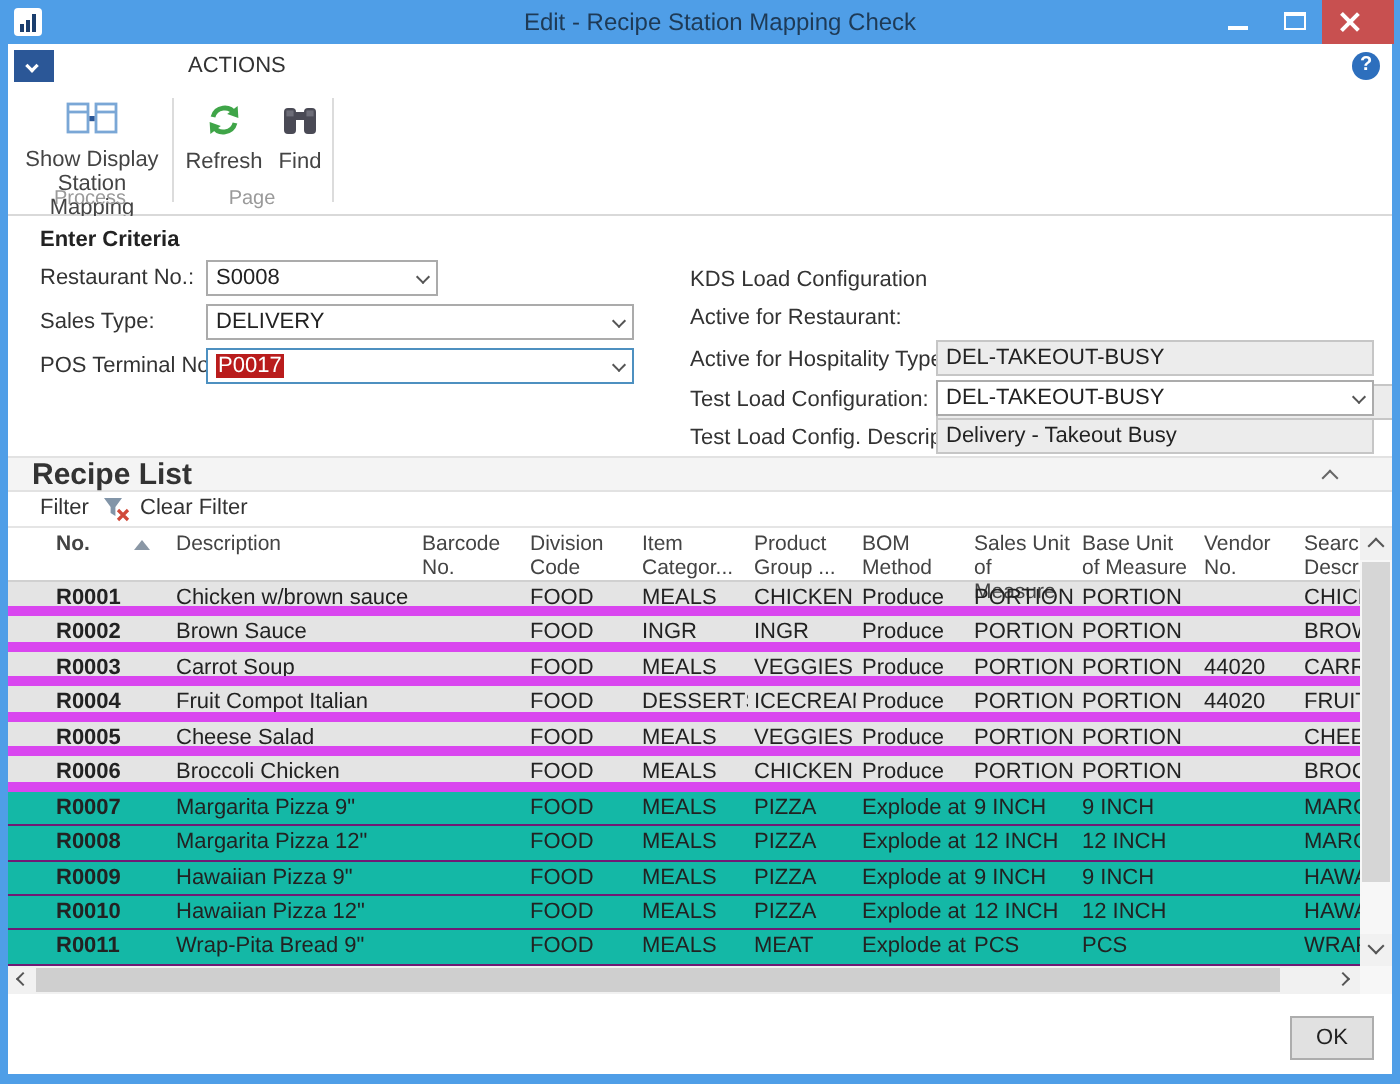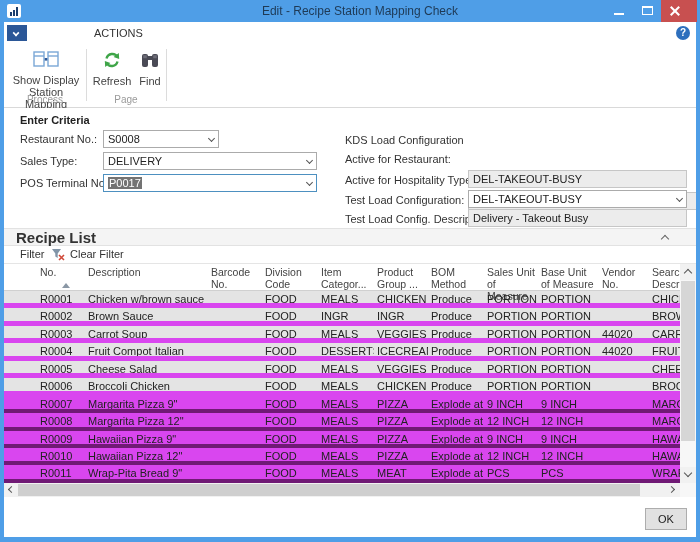--- a/index.html
+++ b/index.html
@@ -49,40 +49,40 @@
 
   
   .criteria-zone { position:absolute; left:0; top:86px; width:692px; height:120px; background:#fff; }
   .sec-title { position:absolute; font-size:11px; font-weight:bold; color:#222; }
   .fld-label { position:absolute; font-size:11px; color:#333; line-height:17px; }
   .combo, .ro-field { position:absolute; height:18px; border:1px solid #ababab; background:#fff; font-size:11px; color:#222; line-height:16px; padding-left:4px; }
   .ro-field { background:#ececec; border-color:#c6c6c6; }
   .combo .chev-box { position:absolute; right:3px; top:5px; width:7px; height:7px; }
   .combo .chev { position:absolute; left:1px; top:0; width:5px; height:5px; border-right:1.4px solid #555; border-bottom:1.4px solid #555; transform:rotate(45deg); }
   .combo.focused { border-color:#4d90c0; }
-  .sel-text { background:#737373; color:#fff; padding:0 1px; }
+  .sel-text { background:#b91c1c; color:#fff; padding:0 1px; }
 
   
   .recipe-band { position:absolute; left:0; top:206px; width:692px; height:18px; background:#f4f4f4; border-top:1px solid #e2e2e2; border-bottom:1px solid #e2e2e2; }
   .recipe-band .t { position:absolute; left:12px; top:0; line-height:17px; font-size:15px; font-weight:bold; color:#333; }
   .collapse-chev { position:absolute; right:28px; top:7px; width:6px; height:6px; border-left:1.5px solid #666; border-top:1.5px solid #666; transform:rotate(45deg); }
   .filter-bar { position:absolute; left:0; top:224px; width:692px; height:18px; background:#fff; border-bottom:1px solid #e5e5e5; font-size:11px; color:#333; }
   .filter-bar .fl { position:absolute; left:16px; top:2px; }
   .filter-bar .cfl { position:absolute; left:66px; top:2px; }
   .funnel { position:absolute; left:48px; top:3px; }
 
   
   .grid { position:absolute; left:0; top:242px; width:676px; height:233px; overflow:hidden; background:#fff; }
   .grid-header { display:flex; align-items:flex-start; height:27px; border-bottom:1px solid #d0d0d0; background:#fff; }
   .grid-header .c { font-size:10.5px; color:#444; line-height:12px; padding-top:2px; }
-  .grid-body .grid-row { display:flex; height:17.45px; border-bottom:4px solid #701a75; background:#d946ef; }
+  .grid-body .grid-row { display:flex; height:17.45px; border-bottom:1px solid #701a75; background:#14b8a6; }
   .grid-body .grid-row.hl { background:#e4e4e4; border-bottom:5px solid #d946ef; }
   .c { flex:none; overflow:hidden; white-space:normal; font-size:11px; color:#222; line-height:16.5px; padding-left:3px; }
   .grid-body .c { white-space:nowrap; }
-  .c0 { width:82px; padding-left:36px; } .c1 { width:122px; padding-left:2px; }
+  .c0 { width:82px; padding-left:24px;font-weight:bold; } .c1 { width:122px; padding-left:2px; }
   .c2 { width:54px; } .c3 { width:56px; } .c4 { width:56px; } .c5 { width:54px; }
   .c6 { width:56px; } .c7 { width:54px; } .c8 { width:56px; } .c9 { width:54px; padding-left:8px; }
   .c10 { width:32px; padding-left:4px; }
   .sort-arrow { display:inline-block; margin-left:22px; width:0; height:0; border-left:4px solid transparent; border-right:4px solid transparent; border-bottom:5px solid #8a97a5; vertical-align:middle; }
 
   
   .vscroll { position:absolute; right:0; top:242px; width:16px; height:219px; background:#f7f7f7; }
   .sb-arrow { position:absolute; width:16px; height:16px; background:#f1f1f1; }
   .sb-arrow .chev { position:absolute; left:5px; width:6px; height:6px; border-left:1.5px solid #555; border-top:1.5px solid #555; }
   .va-up { top:0; } .va-up .chev { top:6px; transform:rotate(45deg); }

